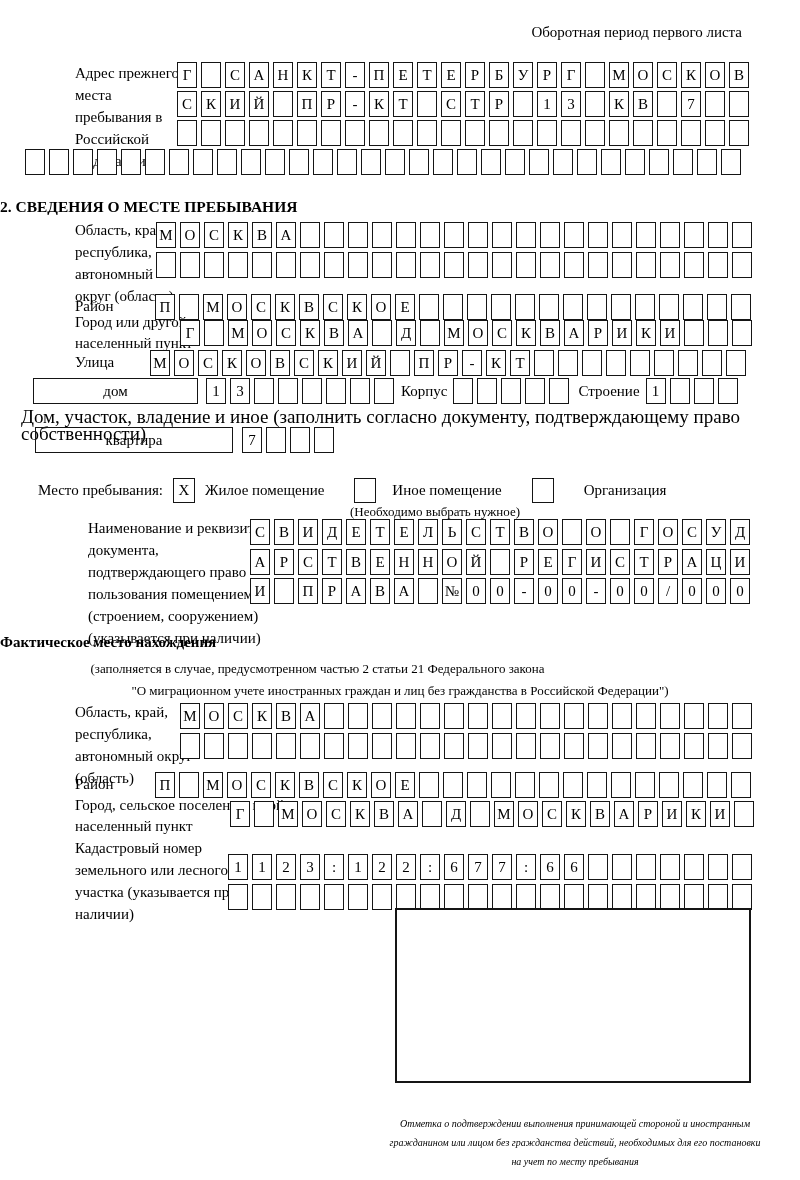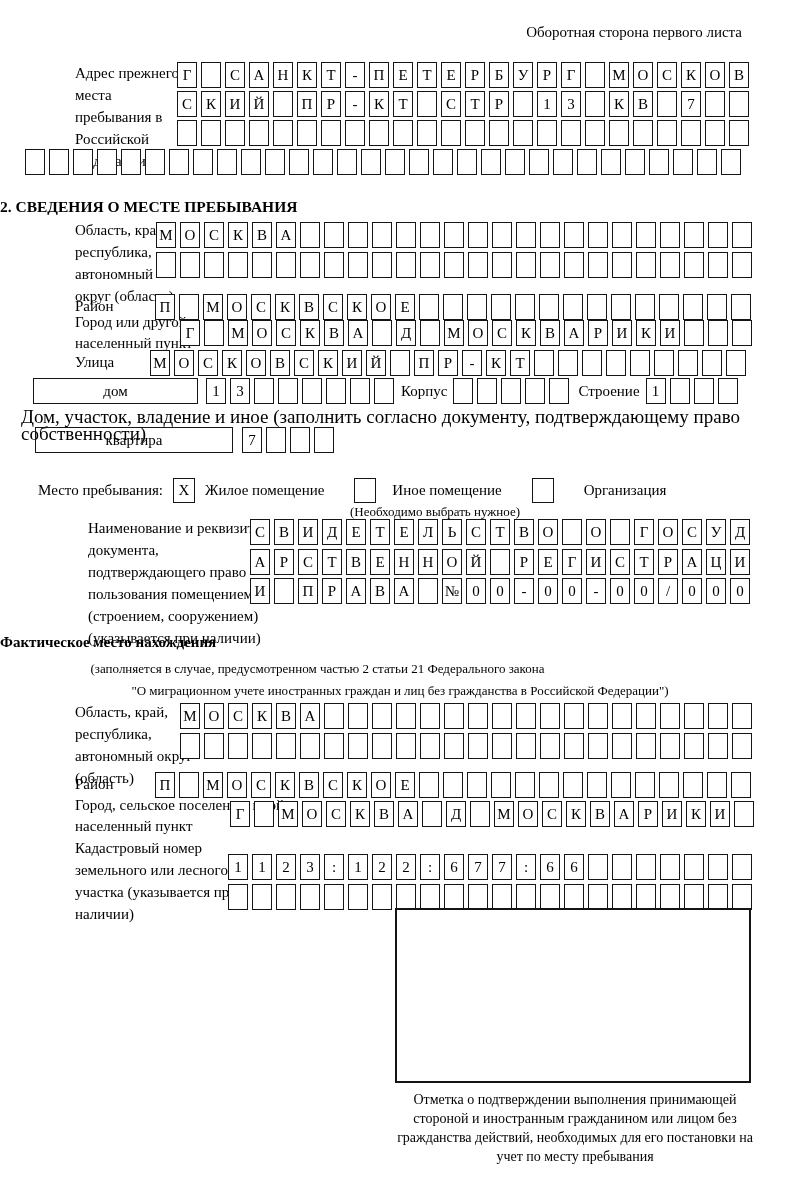--- a/index.html
+++ b/index.html
@@ -29,21 +29,21 @@
     display:flex; align-items:center; justify-content:center; font-size:15px; flex:0 0 auto;
   }
   .bigbox { position:absolute; border:2px solid #151515; box-sizing:border-box; background:#fff; }
   .sect-title { position:absolute; width:800px; text-align:left; font-size:15.5px; font-weight:bold; }
 </style>
 </head>
 <body>
 
 <div class="page">
 
-  <div class="hdr" style="top:24px; right:58px;">Оборотная сторона первого листа</div>
+  <div class="hdr" style="top:24px; right:58px;">Оборотная период первого листа</div>
 
   <div class="label" style="left:75px; top:62px; width:112px;">Адрес прежнего места пребывания в Российской Федерации</div>
   <div class="cellrow" style="left:177px; top:62px;">
       <div class="cell">Г</div>
       <div class="cell"></div>
       <div class="cell">С</div>
       <div class="cell">А</div>
       <div class="cell">Н</div>
       <div class="cell">К</div>
       <div class="cell">Т</div>
@@ -573,15 +573,15 @@
       <div class="cell"></div>
       <div class="cell"></div>
       <div class="cell"></div>
       <div class="cell"></div>
       <div class="cell"></div>
       <div class="cell"></div>
       <div class="cell"></div>
     </div>
 
   <div class="bigbox" style="left:395px; top:908px; width:356px; height:175px;"></div>
-  <div class="note center" style="left:388px; top:1090px; width:374px; font-size:14px; line-height:19px;">Отметка о подтверждении выполнения принимающей стороной и иностранным гражданином или лицом без гражданства действий, необходимых для его постановки на учет по месту пребывания</div>
+  <div class="note center" style="left:388px; top:1114px; width:374px; font-size:10px; line-height:19px;font-style:italic;">Отметка о подтверждении выполнения принимающей стороной и иностранным гражданином или лицом без гражданства действий, необходимых для его постановки на учет по месту пребывания</div>
 
 </div>
 
 </body></html>

